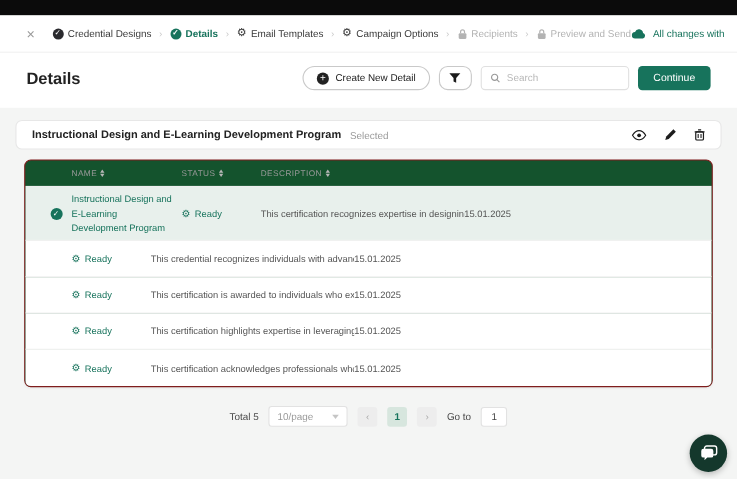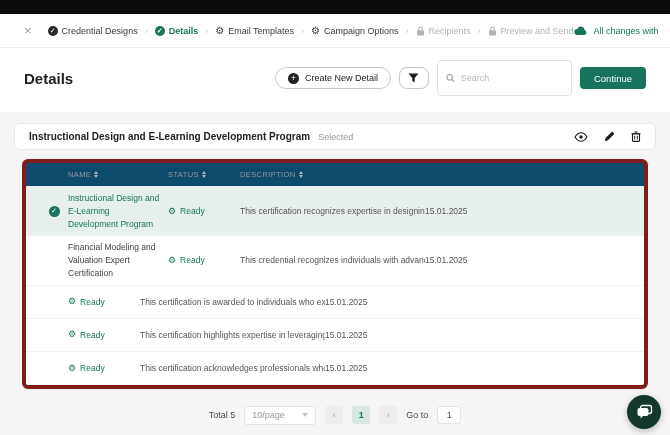--- a/index.html
+++ b/index.html
@@ -22,35 +22,35 @@
   .sep { color:#c9c9c9; font-size:9px; }
   .save-status { display:flex; align-items:center; gap:6px; color:#17735C; font-size:9px; white-space:nowrap; }
 
   
   .toolbar { background:#fff; display:flex; align-items:center; padding:12px 24px 16px; }
   .page-title { font-size:15px; font-weight:bold; color:#222; }
   .toolbar-right { margin-left:auto; display:flex; align-items:center; gap:8px; }
   .btn-create { display:flex; align-items:center; gap:6px; border:1px solid #c9c9c9; background:#fff; border-radius:12px; height:22px; padding:0 12px; font-size:9px; color:#222; cursor:pointer; font-family:inherit; }
   .plus-circle { width:11px; height:11px; border-radius:50%; background:#222; color:#fff; display:inline-flex; align-items:center; justify-content:center; font-size:9px; line-height:1; }
   .btn-filter { width:30px; height:22px; border:1px solid #c9c9c9; background:#fff; border-radius:8px; display:flex; align-items:center; justify-content:center; cursor:pointer; }
-  .search-box { display:flex; align-items:center; gap:6px; border:1px solid #e0e0e0; border-radius:4px; height:36px; padding:0 8px; width:135px; background:#fff; }
+  .search-box { display:flex; align-items:center; gap:6px; border:1px solid #e0e0e0; border-radius:4px; height:22px; padding:0 8px; width:135px; background:#fff; }
   .search-box input { border:none; outline:none; font-size:9px; width:100%; font-family:inherit; color:#444; }
   .search-box input::placeholder { color:#b8b8b8; }
   .btn-continue { background:#17735C; color:#fff; border:none; border-radius:4px; height:22px; padding:0 14px; font-size:9.5px; cursor:pointer; font-family:inherit; }
 
   
   .main { padding:11px 14px; }
   .selected-card { background:#fff; border:1px solid #e7e7e7; border-radius:6px; padding:7px 14px; display:flex; align-items:center; }
   .selected-title { font-size:10px; font-weight:bold; color:#222; }
   .selected-badge { font-size:9px; color:#9a9a9a; margin-left:8px; }
   .selected-actions { margin-left:auto; display:flex; align-items:center; gap:16px; }
   .icon-btn { background:none; border:none; cursor:pointer; display:flex; align-items:center; padding:0; }
 
   
-  .table-card { margin:9px 8px 16px; background:#0c4a6e; border:4px solid #7f1d1d; border-radius:6px; overflow:hidden; box-shadow:0 1px 2px rgba(0,0,0,.04); }
+  .table-card { margin:9px 8px 16px; background:#14532d; border:1px solid #7f1d1d; border-radius:6px; overflow:hidden; box-shadow:0 1px 2px rgba(0,0,0,.04); }
   .thead { display:flex; align-items:center; padding:7px 14px; border-bottom:1px solid #efefef; font-size:7.5px; color:#9a9a9a; letter-spacing:.4px; }
   .th { display:flex; align-items:center; gap:3px; cursor:pointer; }
   .sort-icon { display:inline-flex; flex-direction:column; gap:1px; }
   .sort-icon i { width:0; height:0; border-left:2.5px solid transparent; border-right:2.5px solid transparent; display:block; }
   .sort-icon i.up { border-bottom:3px solid #b8b8b8; }
   .sort-icon i.dn { border-top:3px solid #b8b8b8; }
 
   .col-check { width:28px; flex:none; display:flex; justify-content:center; }
   .col-name { width:100px; flex:none; }
   .col-status { width:72px; flex:none; }
@@ -219,21 +219,20 @@
       <span class="status-text">Ready</span>
     </div>
     <div class="col-desc desc-text">This certification recognizes expertise in designing, d...</div>
     <div class="col-date date-text">15.01.2025</div>
   </div>
 
   <div class="trow">
     <div class="col-check">
       <span class="check-badge">✓</span>
     </div>
-    <div class="col-name name-text">Financial Modeling and Valuation Expert Certification</div>
     <div class="col-status status-cell">
       <span class="gear-glyph">⚙</span>
       <span class="status-text">Ready</span>
     </div>
     <div class="col-desc desc-text">This credential recognizes individuals with advanced s...</div>
     <div class="col-date date-text">15.01.2025</div>
   </div>
 
   <div class="trow">
     <div class="col-check">

